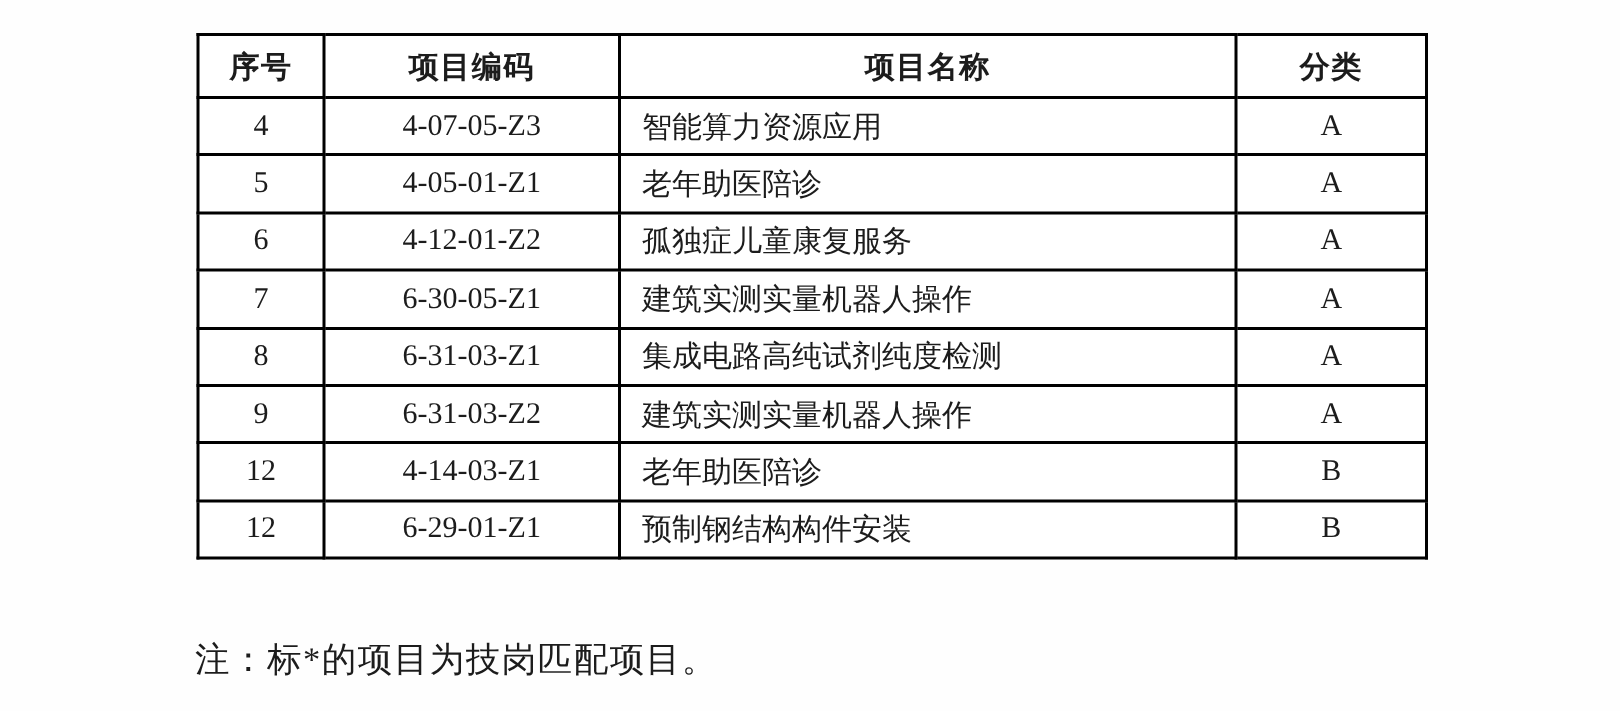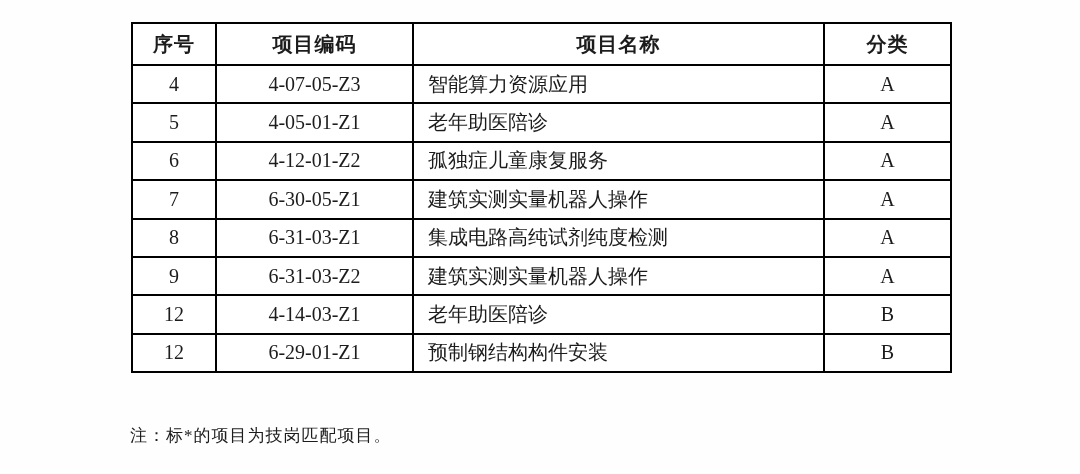--- a/index.html
+++ b/index.html
@@ -46,21 +46,21 @@
     font-weight: normal;
   }
   table.projects td.col-name {
     text-align: left;
     padding-left: 14px;
   }
   .note {
     position: absolute;
     left: 130px;
     top: 424px;
-    font-size: 17px;
+    font-size: 23px;
     letter-spacing: 1px;
     color: #1c1c1c;
   }
 </style>
 </head>
 <body>
 
 <div class="page">
 
   <table class="projects">

